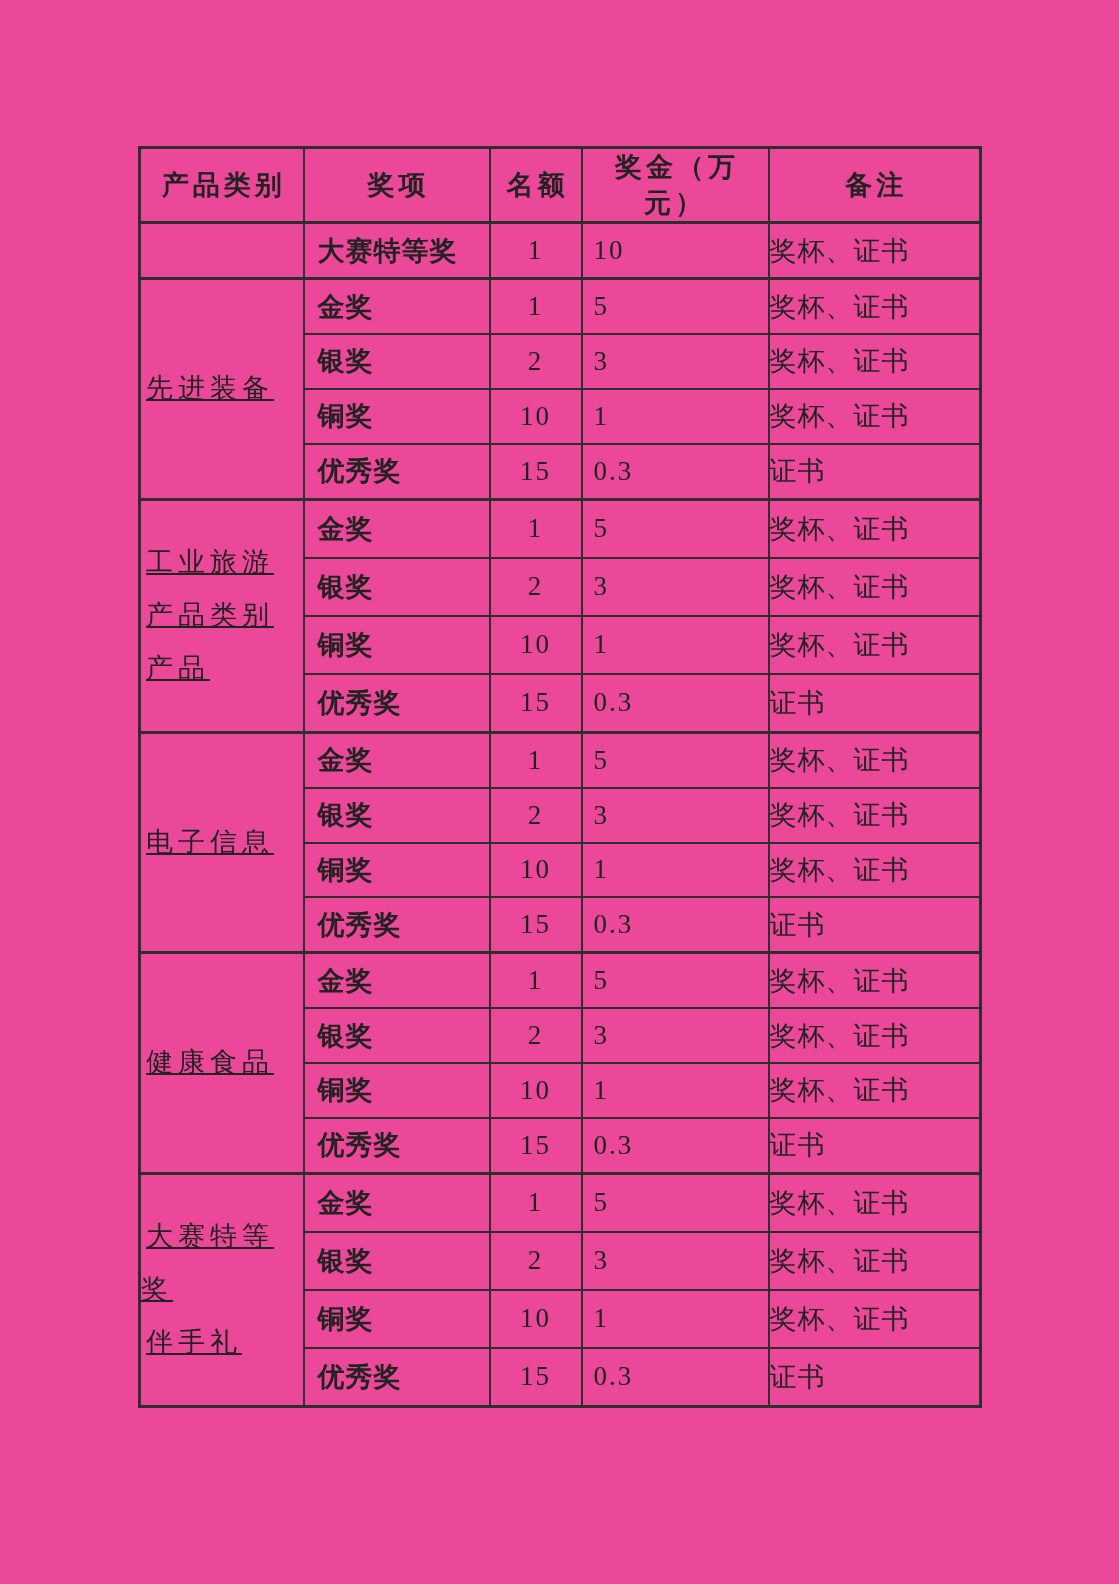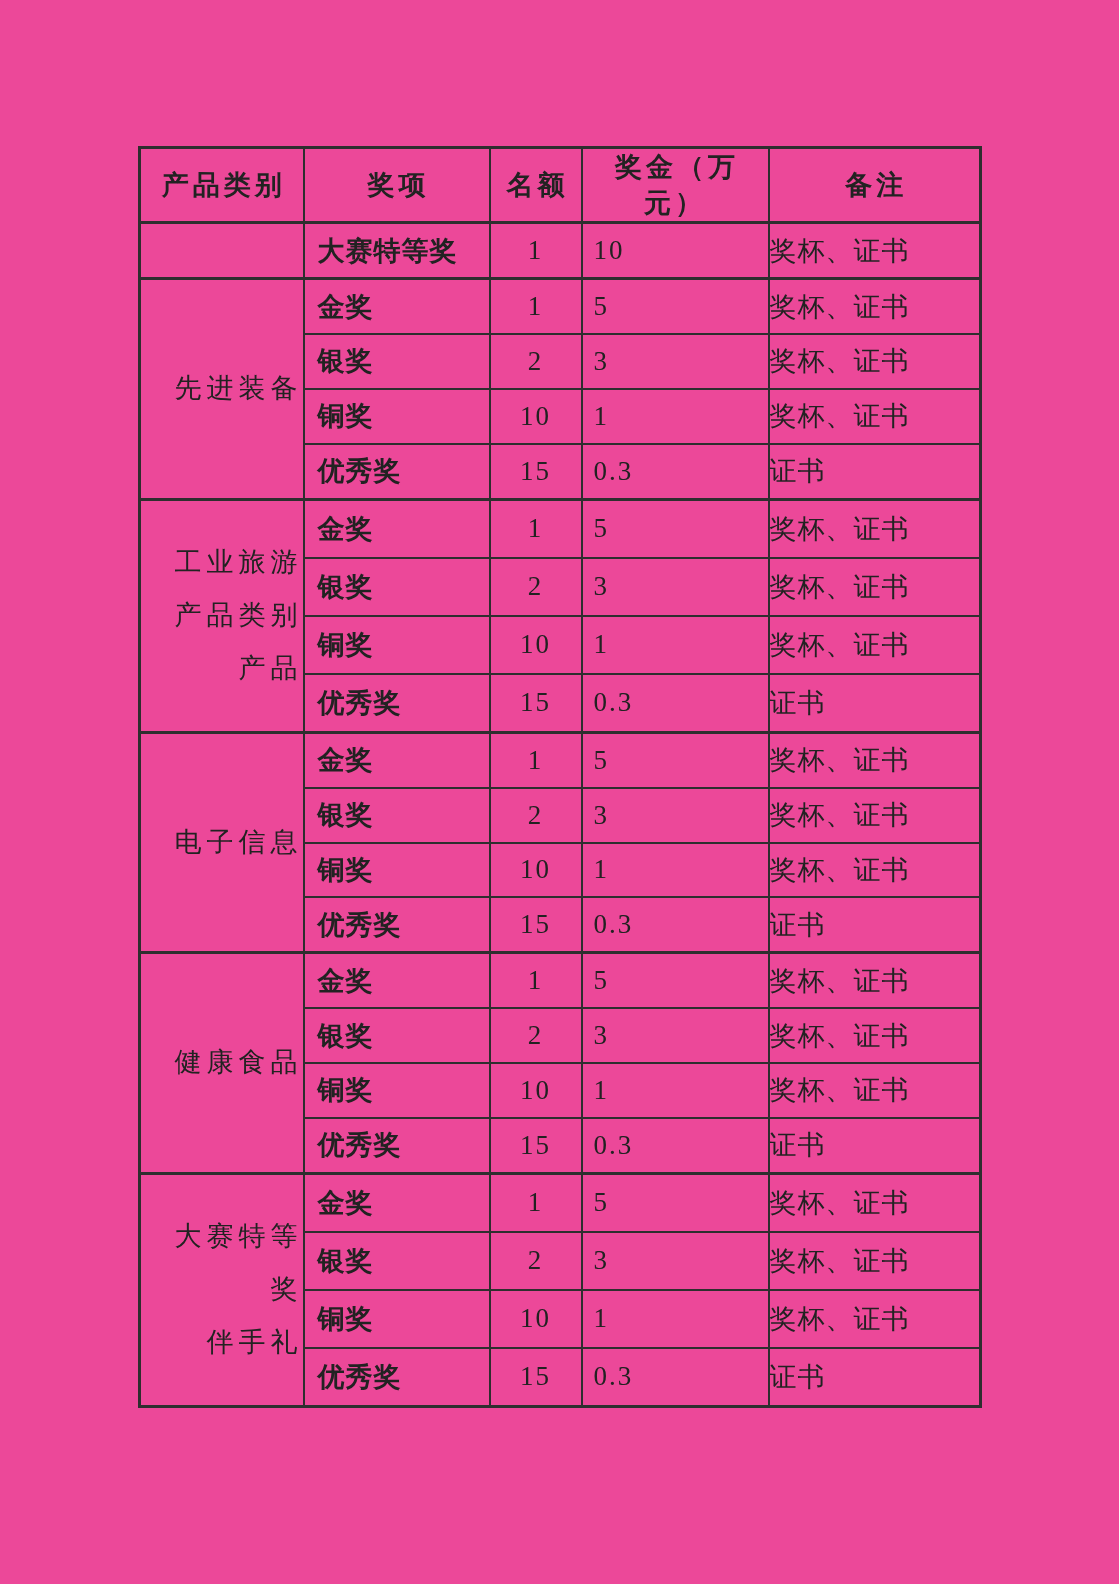--- a/index.html
+++ b/index.html
@@ -33,23 +33,24 @@
   thead tr { height: 58px; }
   thead th {
     font-weight: bold;
     text-align: center;
     letter-spacing: 4px;
     text-indent: 4px;
     border-bottom-width: 3px;
   }
   tr.group-start td { border-top-width: 3px; }
   td.cat {
-    text-align: right;
+    text-align: left;
     letter-spacing: 5px;
     text-indent: 5px;
+    text-decoration: underline;
   }
   .cat-line { line-height: 53px; }
   td.award  { text-align: left; padding-left: 13px; letter-spacing: 1px; font-weight: bold; }
   td.quota  { text-align: center; letter-spacing: 2px; }
   td.prize  { text-align: left; padding-left: 11px; letter-spacing: 2px; }
   td.remark { text-align: left; letter-spacing: 1px; }
 </style>
 </head>
 <body>
 

